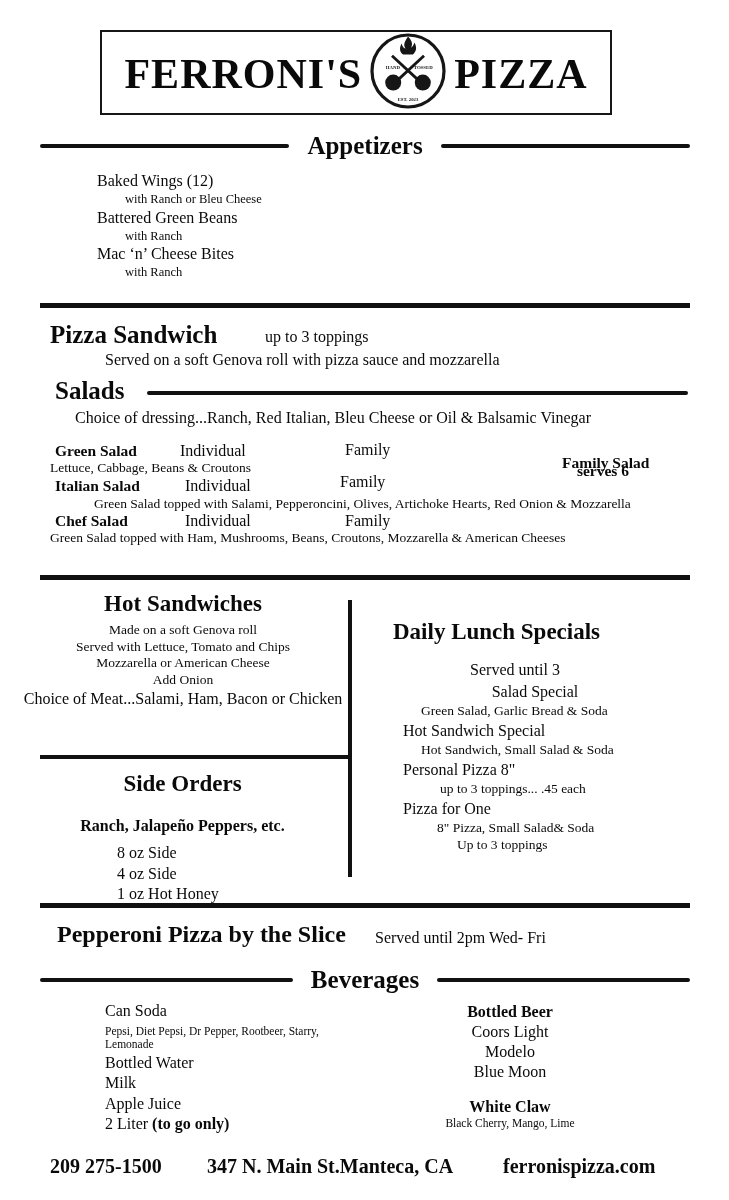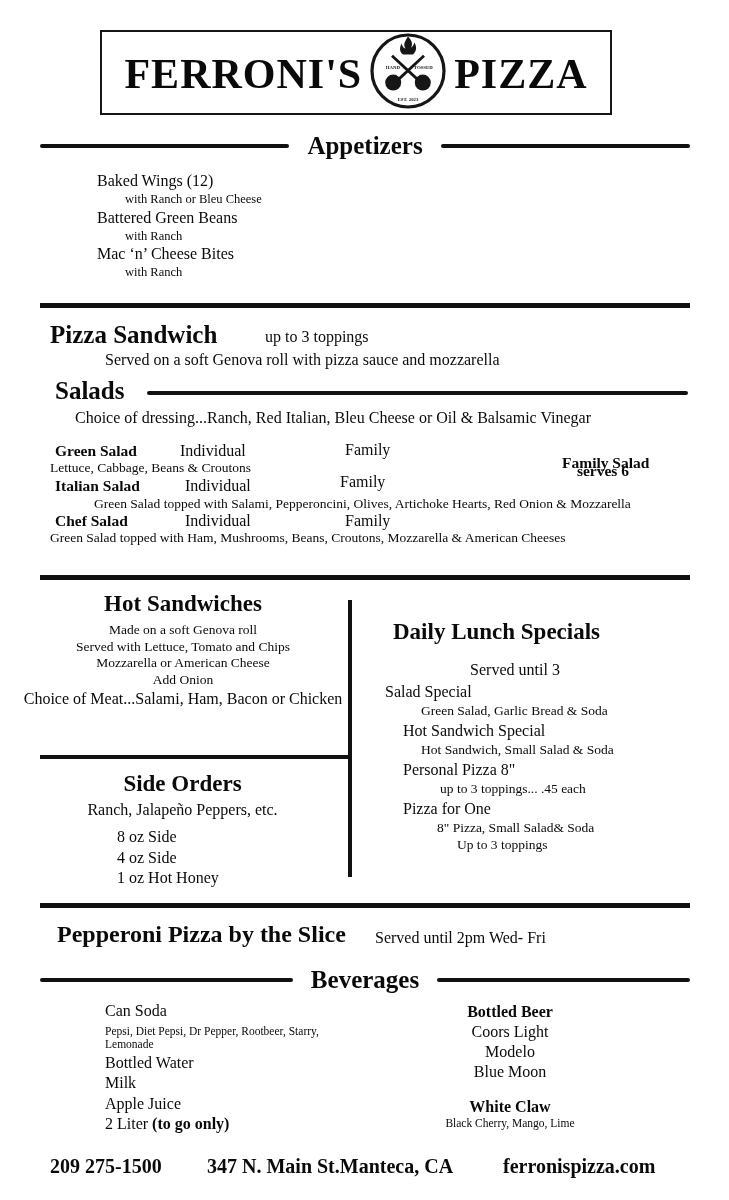--- a/index.html
+++ b/index.html
@@ -128,32 +128,32 @@
     <div class="h2">Hot Sandwiches</div>
     <div class="line nw" style="margin-top:5px;">Made on a soft Genova roll</div>
     <div class="line nw">Served with Lettuce, Tomato and Chips</div>
     <div class="line nw">Mozzarella or American Cheese</div>
     <div class="line nw">Add Onion</div>
     <div class="meat nw">Choice of Meat...Salami, Ham, Bacon or Chicken</div>
   </div>
 
   <div class="abs ctr" style="left:40px; top:771px; width:285px;">
     <div class="h2">Side Orders</div>
-    <div class="item nw" style="margin-top:4px;">Ranch, Jalapeño Peppers, etc.</div>
+    <div class="item nw" style="margin-top:20px;font-weight:bold;">Ranch, Jalapeño Peppers, etc.</div>
     <div class="so-items" style="margin-left:77px; margin-top:8px;">
       <div class="nw">8 oz Side</div>
       <div class="nw">4 oz Side</div>
       <div class="nw">1 oz Hot Honey</div>
     </div>
   </div>
 
   <div class="abs dls" style="left:385px; top:619px; width:300px;">
     <div class="h2" style="margin-left:8px;">Daily Lunch Specials</div>
     <div class="item ctr nw" style="margin-top:16px; width:260px;">Served until 3</div>
-    <div class="iname nw" style="">Salad Special</div>
+    <div class="iname nw" style="text-align:center;">Salad Special</div>
     <div class="inote nw" style="margin-left:36px;">Green Salad, Garlic Bread &amp; Soda</div>
     <div class="iname nw" style="margin-left:18px;">Hot Sandwich Special</div>
     <div class="inote nw" style="margin-left:36px;">Hot Sandwich, Small Salad &amp; Soda</div>
     <div class="iname nw" style="margin-left:18px;">Personal Pizza 8"</div>
     <div class="inote nw" style="margin-left:55px;">up to 3 toppings... .45 each</div>
     <div class="iname nw" style="margin-left:18px;">Pizza for One</div>
     <div class="inote nw" style="margin-left:52px;">8" Pizza, Small Salad&amp; Soda</div>
     <div class="inote nw" style="margin-left:72px;">Up to 3 toppings</div>
   </div>
 

